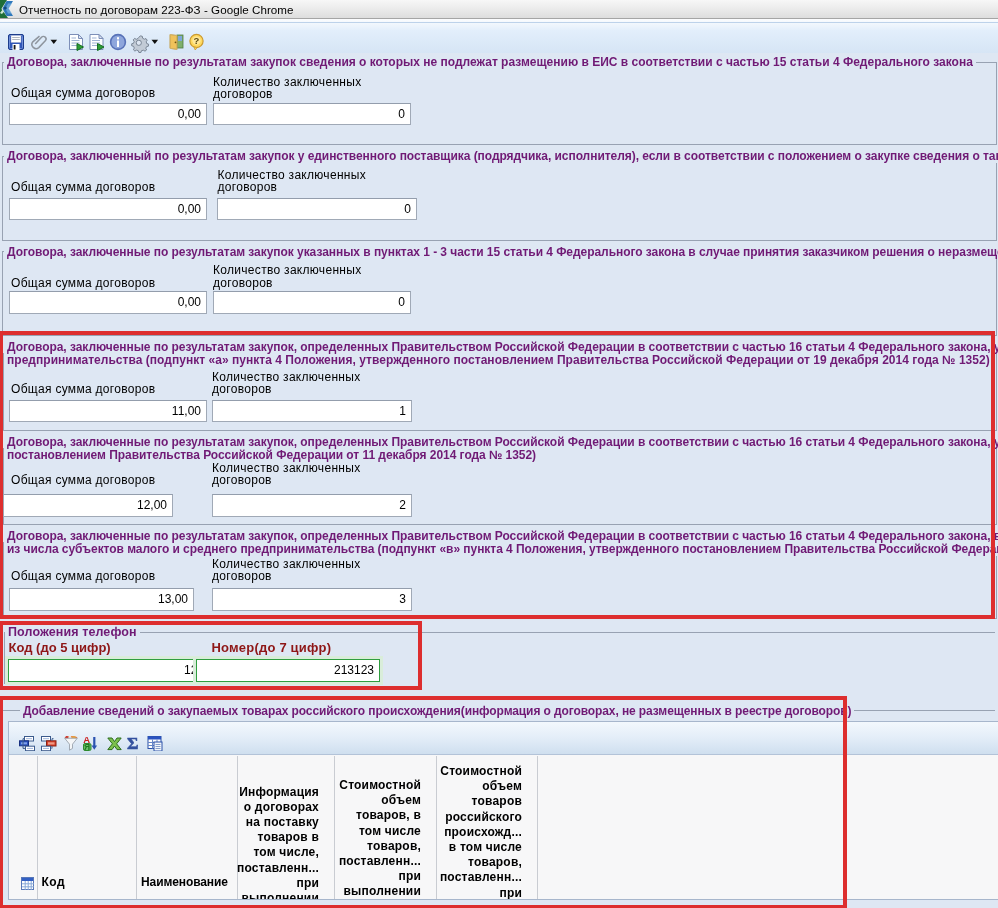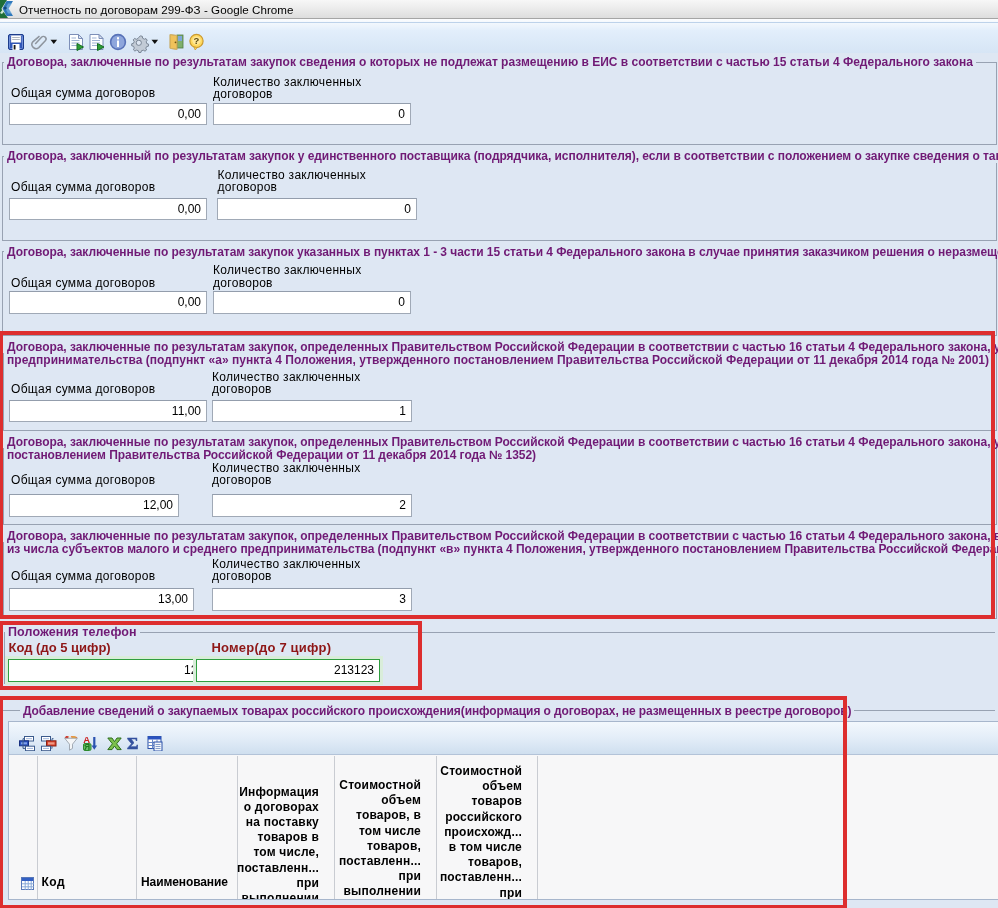--- a/index.html
+++ b/index.html
@@ -19,21 +19,21 @@
 <body>
 <div id="titlebar">
 <svg width="14" height="18" style="position:absolute;left:0;top:0" viewBox="0 0 14 18">
       <polygon points="0,0 7,0 0,11" fill="#1e6e38"></polygon>
       <polygon points="0,18 0,7 8,18" fill="#1e6e38"></polygon>
       <polygon points="0,13 9,1 11,3 2,14" fill="#cfe8d2"></polygon>
       <polygon points="13,1 6.5,1 2.5,8.5 6.5,16 13,16 8.5,8.5" fill="#2f78bc"></polygon>
       <polygon points="12,3.5 8,3.5 5.5,8.5 8,13.5 12,13.5 8.8,8.5" fill="#8fc3e8" opacity="0.55"></polygon>
       <circle cx="5.2" cy="8" r="1.6" fill="#124a7e"></circle>
     </svg>
-<div id="title">Отчетность по договорам 299-ФЗ - Google Chrome</div>
+<div id="title">Отчетность по договорам 223-ФЗ - Google Chrome</div>
 </div>
 <div id="toolbar">
     <div style="position:absolute;left:0;top:2.5px;width:998px;height:1px;background:#bdd2ea;"></div>
 <svg width="220" height="20" viewBox="0 0 220 20" style="position:absolute;left:0;top:14px">
 
   <g transform="translate(8,1)">
     <rect x="0.5" y="0.5" width="15" height="15" rx="1.5" fill="#3056b8" stroke="#1c3c8c"></rect>
     <rect x="1.5" y="1.5" width="13" height="13" rx="1" fill="none" stroke="#6f8fd8"></rect>
     <rect x="3" y="1.5" width="10" height="7" fill="#ffffff" stroke="#9aa6c8" stroke-width="0.5"></rect>
     <line x1="4.2" y1="3.5" x2="11.8" y2="3.5" stroke="#b0b6c0"></line>
@@ -112,32 +112,32 @@
 
 <div class="fs" style="left:2px;top:251px;width:992.5px;height:83px;"></div>
 <div class="lg" style="left:4px;top:246px;">Договора, заключенные по результатам закупок указанных в пунктах 1 - 3 части 15 статьи 4 Федерального закона в случае принятия заказчиком решения о неразмещении</div>
 <div class="lb" style="left:213px;top:264.3px;">Количество заключенных<br>договоров</div>
 <div class="lb" style="left:11px;top:277.3px;">Общая сумма договоров</div>
 <div class="in" style="left:9px;top:291px;width:198px;">0,00</div>
 <div class="in" style="left:213px;top:291px;width:198px;">0</div>
 
 <div class="fs" style="left:3px;top:353px;width:991.5px;height:76px;"></div>
 <div class="lg" style="left:4px;top:341px;">Договора, заключенные по результатам закупок, определенных Правительством Российской Федерации в соответствии с частью 16 статьи 4 Федерального закона, у субъектов малого и среднего</div>
-<div class="lg" style="left:4px;top:354px;letter-spacing:0.03px;">предпринимательства (подпункт «а» пункта 4 Положения, утвержденного постановлением Правительства Российской Федерации от 11 декабря 2014 года № 2001)</div>
+<div class="lg" style="left:4px;top:354px;letter-spacing:0.03px;">предпринимательства (подпункт «а» пункта 4 Положения, утвержденного постановлением Правительства Российской Федерации от 19 декабря 2014 года № 1352)</div>
 <div class="lb" style="left:212px;top:370.8px;">Количество заключенных<br>договоров</div>
 <div class="lb" style="left:11px;top:383.3px;">Общая сумма договоров</div>
 <div class="in" style="left:9px;top:399.5px;width:198px;">11,00</div>
 <div class="in" style="left:212px;top:399.5px;width:200px;">1</div>
 
 <div class="fs" style="left:3px;top:447.5px;width:991.5px;height:75.5px;"></div>
 <div class="lg" style="left:4px;top:435.5px;">Договора, заключенные по результатам закупок, определенных Правительством Российской Федерации в соответствии с частью 16 статьи 4 Федерального закона, у субъектов малого и среднего</div>
 <div class="lg" style="left:4px;top:448.5px;">постановлением Правительства Российской Федерации от 11 декабря 2014 года № 1352)</div>
 <div class="lb" style="left:212px;top:461.8px;">Количество заключенных<br>договоров</div>
 <div class="lb" style="left:11px;top:474.3px;">Общая сумма договоров</div>
-<div class="in" style="left:9px;top:494px;width:170px;text-align:right;">12,00</div>
+<div class="in" style="left:3px;top:494px;width:170px;text-align:right;">12,00</div>
 <div class="in" style="left:212px;top:494px;width:200px;">2</div>
 
 <div class="fs" style="left:3px;top:542px;width:991.5px;height:75px;"></div>
 <div class="lg" style="left:4px;top:530px;">Договора, заключенные по результатам закупок, определенных Правительством Российской Федерации в соответствии с частью 16 статьи 4 Федерального закона, в том числе у субъектов</div>
 <div class="lg" style="left:4px;top:543px;">из числа субъектов малого и среднего предпринимательства (подпункт «в» пункта 4 Положения, утвержденного постановлением Правительства Российской Федерации из числа</div>
 <div class="lb" style="left:212px;top:557.8px;">Количество заключенных<br>договоров</div>
 <div class="lb" style="left:11px;top:570.3px;">Общая сумма договоров</div>
 <div class="in" style="left:9px;top:588px;width:185px;">13,00</div>
 <div class="in" style="left:212px;top:588px;width:200px;">3</div>
 

